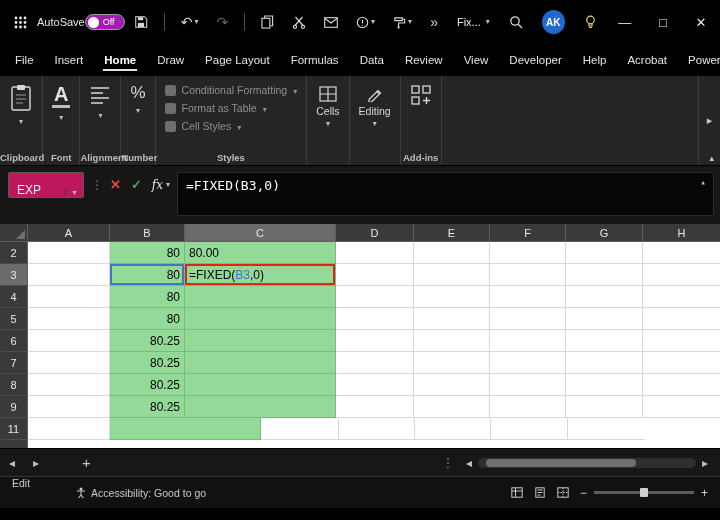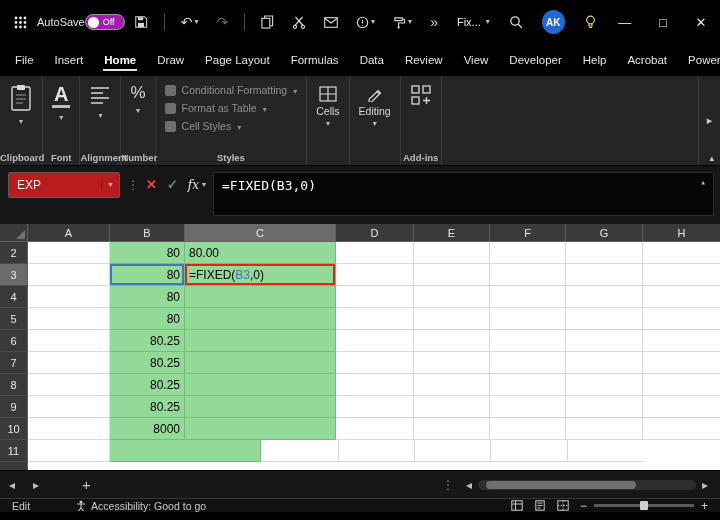--- a/index.html
+++ b/index.html
@@ -49,22 +49,22 @@
   .mini-ic { width:11px; height:11px; background:#6e6e6e; border-radius:2px; }
   .stackbtn { display:flex; flex-direction:column; align-items:center; gap:3px; font-size:10.5px; color:#d8d8d8; padding-top:2px; }
   .analyze { display:flex; align-items:center; gap:6px; font-size:10.5px; color:#8f8f8f; padding-top:4px; }
   .rib-right { margin-left:auto; display:flex; align-items:stretch; }
   .rib-more { width:22px; display:flex; align-items:center; justify-content:center; color:#c9c9c9;
     border-left:1px solid #3c3c3c; font-size:11px; }
   .rib-collapse { position:absolute; right:6px; bottom:2px; color:#c9c9c9; font-size:9px; }
 
   
   .fbar { height:58px; background:#161616; display:flex; align-items:flex-start; padding:6px 6px 6px 8px; gap:7px; flex:0 0 auto; }
-  .namebox { width:112px; height:26px; background:#b91c1c; border:1px solid #5a5a5a; border-radius:2px;
-    display:flex; align-items:center; color:#f0f0f0; font-size:12px; }
+  .namebox { width:76px; height:26px; background:#be185d; border:1px solid #5a5a5a; border-radius:2px;
+    display:flex; align-items:flex-end; color:#f0f0f0; font-size:12px; }
   .namebox .nb-text { flex:1; padding-left:8px; }
   .namebox .nb-chev { width:18px; text-align:center; border-left:1px solid #3a3a3a; }
   .fdots { color:#8a8a8a; font-size:12px; margin-top:6px; }
   .fbtns { display:flex; align-items:center; gap:10px; margin-top:5px; }
   .fx-cancel { color:#e8493f; font-size:13px; font-weight:bold; }
   .fx-enter { color:#3fa45f; font-size:13px; font-weight:bold; }
   .fx-ins { color:#e6e6e6; font-size:12px; font-style:italic; font-family:"DejaVu Serif", serif; display:flex; gap:3px; align-items:center; }
   .finput { flex:1; height:44px; background:#060606; border:1px solid #2c2c2c; border-radius:2px;
     color:#fff; font-size:13px; font-family:"DejaVu Sans Mono", monospace; padding:5px 8px; position:relative; }
   .finput .f-collapse { position:absolute; top:4px; right:7px; color:#bdbdbd; font-size:9px; }
@@ -99,21 +99,21 @@
   .tab { margin-left:38px; height:24px; background:#f2f2f2; color:#111; font-size:11.5px;
     display:flex; align-items:center; padding:0 15px; border-bottom:2px solid #107C41; }
   .add-sheet { font-size:15px; color:#c9c9c9; margin-left:34px; }
   .sb-spacer { flex:1; }
   .sb-dots { color:#9a9a9a; font-size:12px; margin-right:10px; }
   .hscroll { display:flex; align-items:center; gap:4px; margin-right:10px; }
   .hscroll .track { width:218px; height:10px; background:#2e2e2e; border-radius:5px; position:relative; }
   .hscroll .thumb { position:absolute; left:8px; top:1px; width:150px; height:8px; background:#6f6f6f; border-radius:4px; }
 
   
-  .statusbar { height:14px; background:#111; border-top:1px solid #333; display:flex; align-items:center;
+  .statusbar { height:32px; background:#111; border-top:1px solid #333; display:flex; 
     font-size:10.5px; color:#c9c9c9; flex:0 0 auto; }
   .sb-mode { margin-left:12px; }
   .sb-acc { margin-left:46px; display:flex; align-items:center; gap:5px; }
   .sb-right { margin-left:auto; display:flex; align-items:center; gap:11px; margin-right:12px; }
   .viewic { display:flex; align-items:center; }
   .zoom { display:flex; align-items:center; gap:7px; }
   .zoom .ztrack { width:100px; height:3px; background:#5a5a5a; position:relative; }
   .zoom .zthumb { position:absolute; left:46px; top:-3px; width:8px; height:9px; background:#cfcfcf; border-radius:1px; }
   .zsign { font-size:12px; color:#cfcfcf; line-height:1; }
 </style>
@@ -456,31 +456,20 @@
       <div class="cell w-a"></div>
       <div class="cell w-b green num">80.25</div>
       <div class="cell w-c green"></div>
       <div class="cell w-d"></div>
       <div class="cell w-e"></div>
       <div class="cell w-f"></div>
       <div class="cell w-g"></div>
       <div class="cell w-h"></div>
     </div>
 
-    <div class="grow">
-      <div class="rh">10</div>
-      <div class="cell w-a"></div>
-      <div class="cell w-b green num">8000</div>
-      <div class="cell w-c green"></div>
-      <div class="cell w-d"></div>
-      <div class="cell w-e"></div>
-      <div class="cell w-f"></div>
-      <div class="cell w-g"></div>
-      <div class="cell w-h"></div>
-    </div>
 
     <div class="grow">
       <div class="rh">11</div>
       <div class="cell w-a"></div>
       <div class="cell w-c green"></div>
       <div class="cell w-d"></div>
       <div class="cell w-e"></div>
       <div class="cell w-f"></div>
       <div class="cell w-g"></div>
       <div class="cell w-h"></div>

